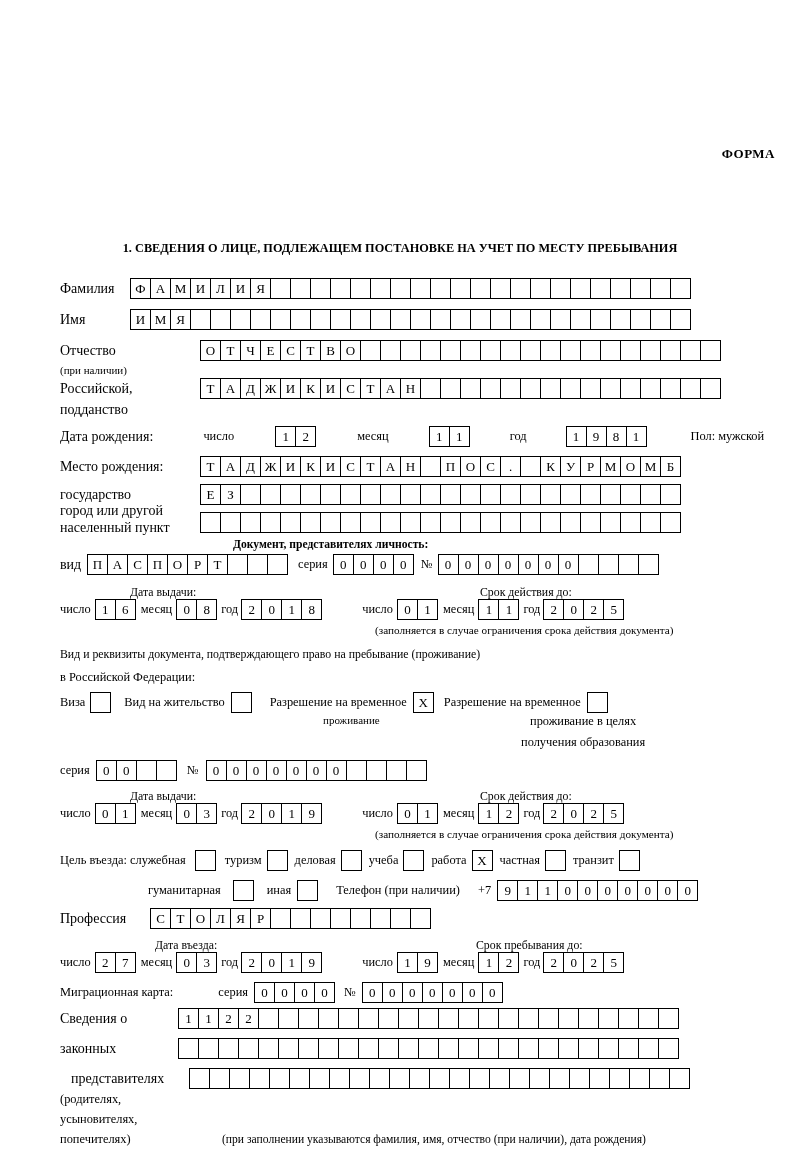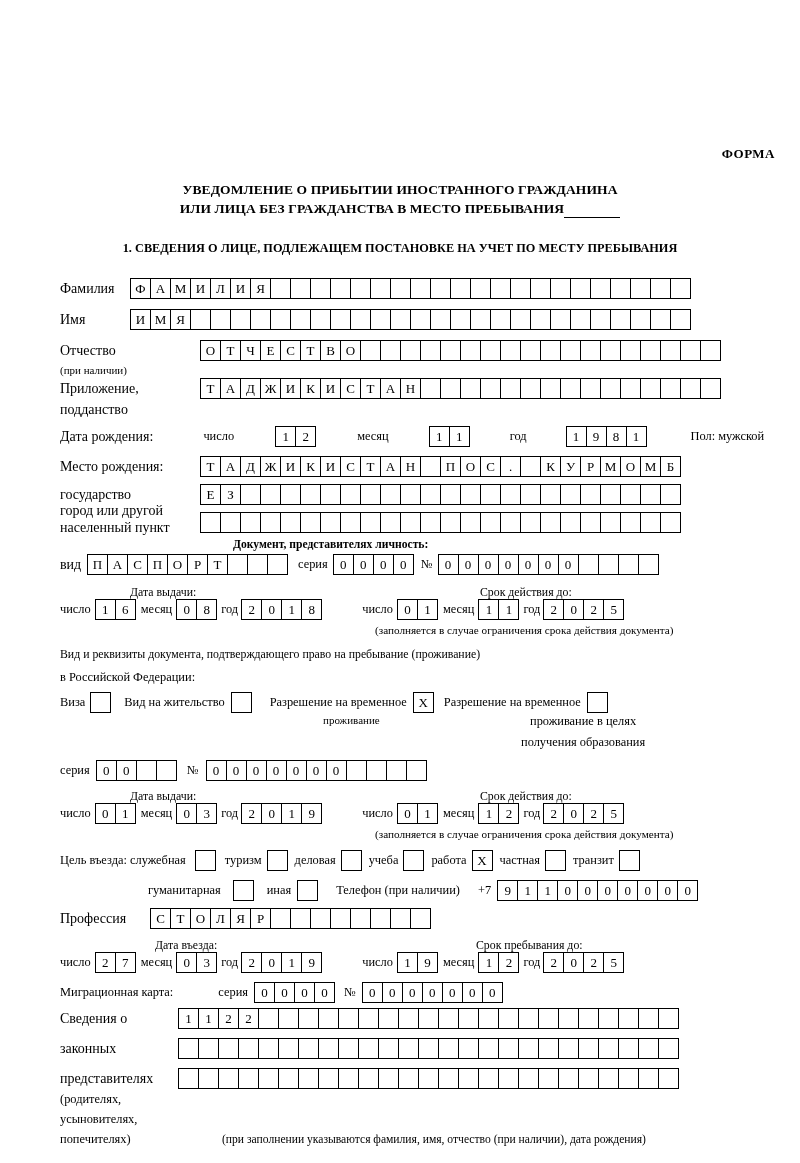--- a/index.html
+++ b/index.html
@@ -59,26 +59,20 @@
   }
   .t { font-size:12.4px; white-space:nowrap; }
 </style>
 </head>
 <body>
 
 <div class="page">
 
   <div class="forma">ФОРМА</div>
 
-  <div class="title">
-    <div>УВЕДОМЛЕНИЕ О ПРИБЫТИИ ИНОСТРАННОГО ГРАЖДАНИНА</div>
-    <div>
-      <span class="ln2">ИЛИ ЛИЦА БЕЗ ГРАЖДАНСТВА В МЕСТО ПРЕБЫВАНИЯ</span><span class="blank"></span>
-    </div>
-  </div>
 
   <div class="section1">1. СВЕДЕНИЯ О ЛИЦЕ, ПОДЛЕЖАЩЕМ ПОСТАНОВКЕ НА УЧЕТ ПО МЕСТУ ПРЕБЫВАНИЯ</div>
 
   <div class="row" style="left:60px; top:278px;">
     <span class="lbl" style="width:70px;">Фамилия</span>
     <span class="boxes">
       <span class="bx">Ф</span>
         <span class="bx">А</span>
         <span class="bx">М</span>
         <span class="bx">И</span>
@@ -172,21 +166,21 @@
         <span class="bx"></span>
         <span class="bx"></span>
         <span class="bx"></span>
     </span>
   </div>
   <div class="row" style="left:60px; top:364px;">
     <span class="lbl sm">(при наличии)</span>
   </div>
 
   <div class="row" style="left:60px; top:378px;">
-    <span class="lbl" style="width:140px;">Приложение,</span>
+    <span class="lbl" style="width:140px;">Российской,</span>
     <span class="boxes">
       <span class="bx">Т</span>
         <span class="bx">А</span>
         <span class="bx">Д</span>
         <span class="bx">Ж</span>
         <span class="bx">И</span>
         <span class="bx">К</span>
         <span class="bx">И</span>
         <span class="bx">С</span>
         <span class="bx">Т</span>
@@ -668,21 +662,21 @@
         <span class="bx"></span>
         <span class="bx"></span>
         <span class="bx"></span>
         <span class="bx"></span>
         <span class="bx"></span>
         <span class="bx"></span>
         <span class="bx"></span>
         <span class="bx"></span>
     </span>
   </div>
-  <div class="row" style="left:60px; top:1068px;">
+  <div class="row" style="left:71px; top:1068px;">
     <span class="lbl" style="width:118px;">представителях</span>
     <span class="boxes">
       <span class="bx"></span>
         <span class="bx"></span>
         <span class="bx"></span>
         <span class="bx"></span>
         <span class="bx"></span>
         <span class="bx"></span>
         <span class="bx"></span>
         <span class="bx"></span>

